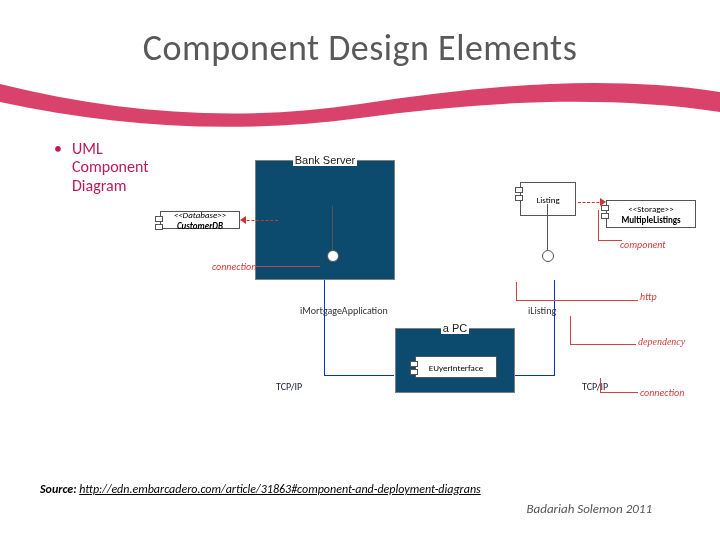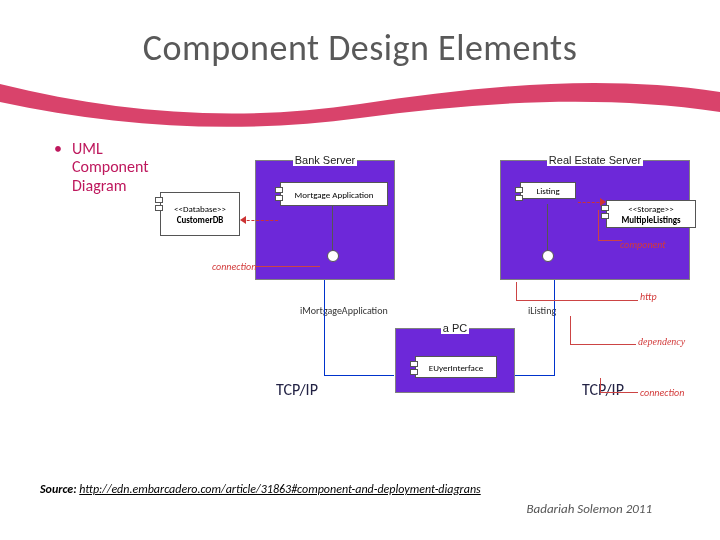--- a/index.html
+++ b/index.html
@@ -50,21 +50,21 @@
   .diagram {
     position: absolute;
     top: 160px;
     left: 200px;
     width: 500px;
     height: 280px;
   }
   .box {
     position: absolute;
     border: 1px solid #7f7f7f;
-    background: #6d28d9;
+    background: #0c4a6e;
     text-align: center;
     font-size: 10px;
     color: #222;
     font-family: Arial, sans-serif;
     padding: 2px 4px;
   }
   .bank-server { left: 55px; top: 0; width: 140px; height: 120px; }
   .real-estate { left: 300px; top: 0; width: 190px; height: 120px; }
   .apc { left: 195px; top: 168px; width: 120px; height: 65px; }
   .node-title { font-size: 11px; margin-top: -1px; background:#fff; display:inline-block; padding:0 2px; position:relative; top:-8px; }
@@ -86,23 +86,23 @@
     position:absolute;
     left:-6px;
     width:6px;
     height:4px;
     background:#fff;
     border:1px solid #555;
   }
   .comp::before { top: 4px; }
   .comp::after  { top: 12px; }
 
-  .customer-db { left: -40px; top: 32px; width: 80px; height: 44px; }
+  .customer-db { left: -40px; top: 51px; width: 80px; height: 18px; font-style: italic; }
   .mortgage-app { left: 80px; top: 22px; width: 108px; height: 24px; }
-  .listing { left: 320px; top: 22px; width: 56px; height: 17px; }
+  .listing { left: 320px; top: 22px; width: 56px; height: 34px; }
   .multiple-listings { left: 406px; top: 40px; width: 90px; height: 28px; }
   .euyer { left: 215px; top: 196px; width: 82px; height: 22px; }
 
   .lollipop {
     position:absolute;
     width:12px; height:12px;
     border:1px solid #555;
     border-radius:50%;
     background:#fff;
   }
@@ -116,21 +116,21 @@
   .l-interface { left: 12px; top: 100px; }
   .l-component { left: 420px; top: 78px; color:#d23a3a; }
   .l-node { left: 440px; top: 130px; color:#d23a3a; }
   .l-dependency { left: 438px; top: 176px; color:#d23a3a;font-family:Liberation Serif, serif; }
   .l-connection { left: 440px; top: 226px; color:#d23a3a; }
 
   .iface-label { position:absolute; font-size:10px; color:#333;margin-top:36px; }
   .il-mortgage { left: 100px; top: 108px; }
   .il-listing  { left: 328px; top: 108px; }
 
-  .tcpip { position:absolute; font-size:16px; color:#224; }
+  .tcpip { position:absolute; font-size:10px; color:#224; }
   .tcp-left { left: 76px; top: 220px; }
   .tcp-right{ left: 382px; top: 220px; }
 
   .blue-line { position:absolute; border-left:1px solid #0033cc; border-bottom:1px solid #0033cc; }
   .bl1 { left: 124px; top: 120px; width: 70px; height: 96px; }
   .bl2 { left: 315px; top: 120px; width: 40px; height: 96px; border-left:none; border-right:1px solid #0033cc; }
 
   .red-dash {
     position:absolute;
     border-top:1px dashed #cc3333;
@@ -188,27 +188,25 @@
 </svg>
 
 <div class="bullet-block">
   <div class="bullet-line"><span class="dot">•</span><span>UML</span></div>
   <div class="bullet-line indent">Component</div>
   <div class="bullet-line indent">Diagram</div>
 </div>
 
 <div class="diagram">
   <div class="box bank-server"><span class="node-title">Bank Server</span></div>
-  <div class="box real-estate"><span class="node-title">Real Estate Server</span></div>
   <div class="box apc"><span class="node-title">a PC</span></div>
 
   <div class="comp customer-db">
     <div><span>&lt;&lt;Database&gt;&gt;</span><br><b>CustomerDB</b></div>
   </div>
-  <div class="comp mortgage-app">Mortgage Application</div>
   <div class="comp listing">Listing</div>
   <div class="comp multiple-listings">
     <div><span>&lt;&lt;Storage&gt;&gt;</span><br><b>MultipleListings</b></div>
   </div>
   <div class="comp euyer">EUyerInterface</div>
 
   <div class="stem stem-m"></div>
   <div class="lollipop lolli-mortgage"></div>
   <div class="stem stem-l"></div>
   <div class="lollipop lolli-listing"></div>

